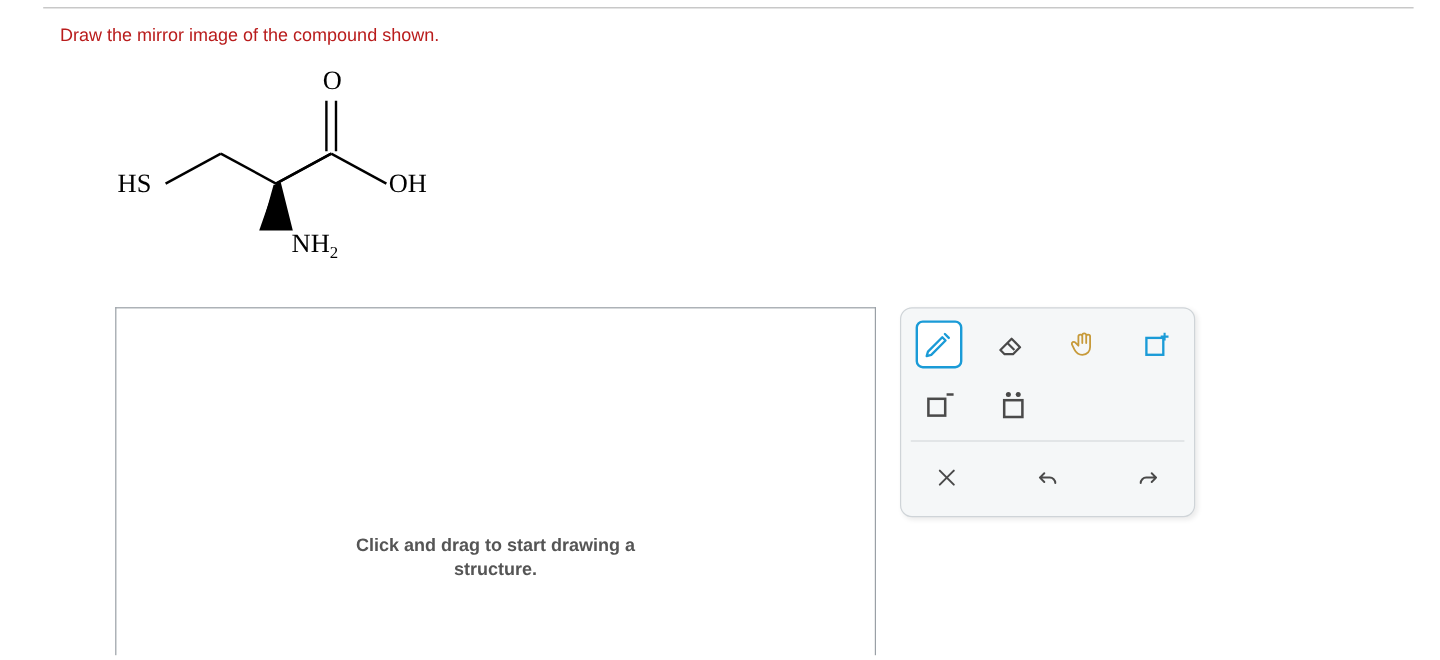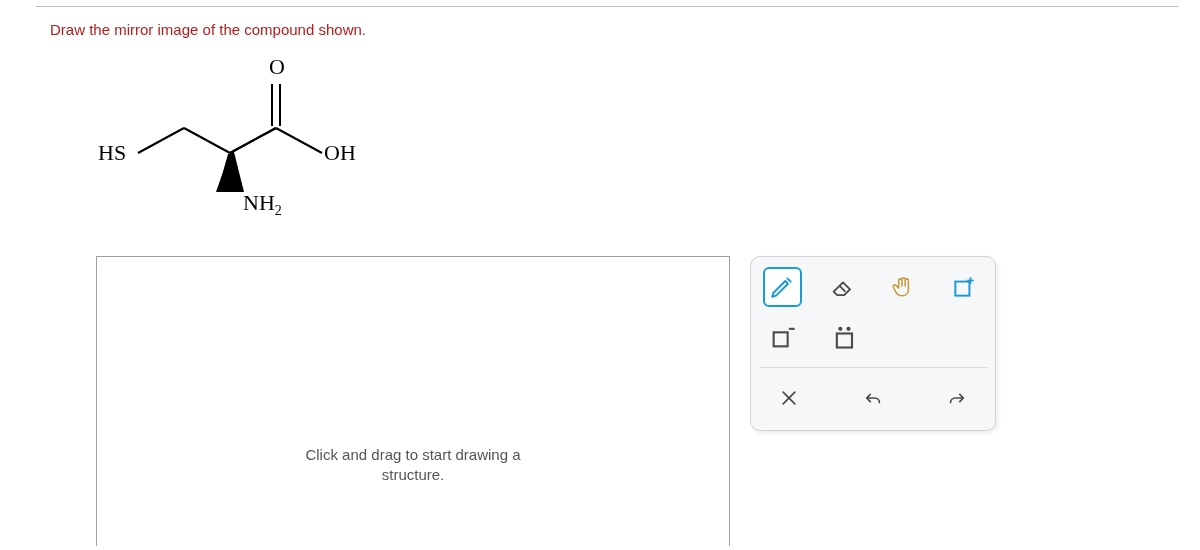--- a/index.html
+++ b/index.html
@@ -53,21 +53,21 @@
     border: 1px solid #9aa0a6;
     border-bottom: none;
     background: #fff;
   }
   .drawing-hint {
     position: absolute;
     width: 100%;
     top: 188px;
     text-align: center;
     font-size: 15px;
-    font-weight: normal;
+    font-weight: bold;
     color: #555;
     line-height: 1.35;
   }
   .tool-panel {
     position: absolute;
     left: 750px;
     top: 256px;
     width: 246px;
     padding: 10px 12px 12px 12px;
     border: 1px solid #cfd4d8;

